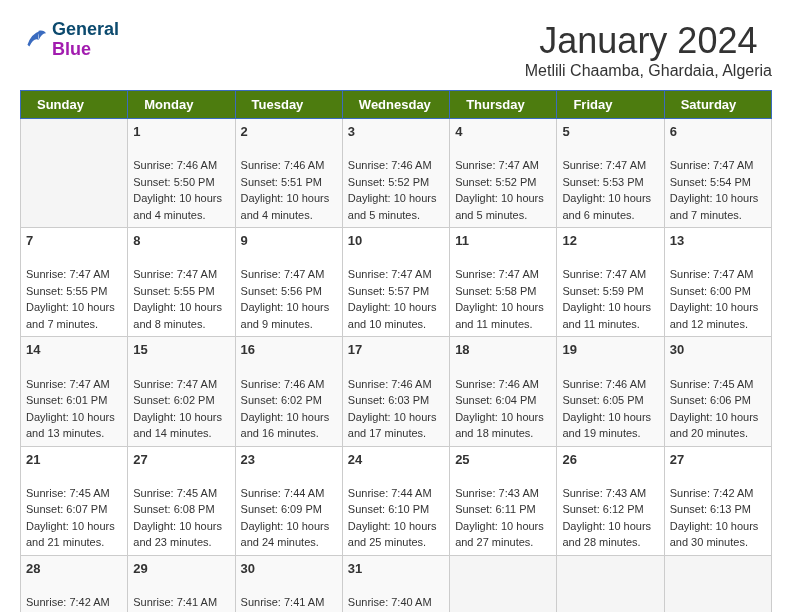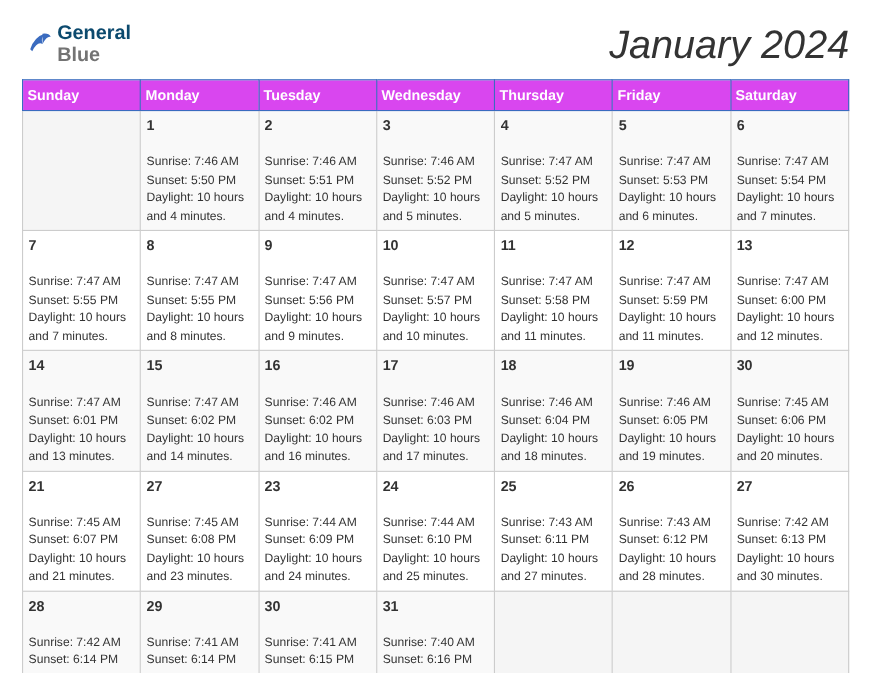--- a/index.html
+++ b/index.html
@@ -22,48 +22,47 @@
       gap: 4px;
     }
     .logo-text {
       display: flex;
       flex-direction: column;
       font-size: 18px;
       font-weight: bold;
       line-height: 1.1;
     }
     .logo-general { color: #0c4a6e; }
-    .logo-blue { color: #737373; }
+    .logo-blue { color: #a21caf; }
     .logo-bird {
       width: 28px;
       height: 28px;
     }
     .title-area {
       text-align: center;
-      font-style: italic;
     }
     .title-area h1 {
       font-size: 36px;
       font-weight: normal;
       color: #333;
     }
     .title-area h2 {
       font-size: 16px;
       font-weight: normal;
       color: #333;
     }
     .calendar {
       width: 100%;
       border-collapse: collapse;
       font-size: 11.5px;
     }
     .calendar thead th {
-      background-color: #d946ef;
+      background-color: #4d7c0f;
       color: #fff;
-      padding: 6px 4px;
+      padding: 6px 16px;
       text-align: left;
       border: 1px solid #3a6bbf;
       font-size: 13px;
     }
     .calendar tbody td {
       border: 1px solid #ccc;
       vertical-align: top;
       padding: 4px 5px;
       width: 107px;
       min-height: 80px;
@@ -101,20 +100,21 @@
       <path d="M8 20 Q12 8 22 5 Q18 10 20 15 Q15 12 10 22 Z" fill="#3a6bbf"></path>
       <path d="M20 5 Q26 4 28 8 Q24 7 20 15 Z" fill="#3a6bbf"></path>
     </svg>
     <div class="logo-text">
       <span class="logo-general">General</span>
       <span class="logo-blue">Blue</span>
     </div>
   </div>
   <div class="title-area">
     <h1>January 2024</h1>
+    <h2>Metlili Chaamba, Ghardaia, Algeria</h2>
   </div>
 </div>
 
 <table class="calendar">
   <thead>
     <tr>
     <th>Sunday</th>
         <th>Monday</th>
         <th>Tuesday</th>
         <th>Wednesday</th>

